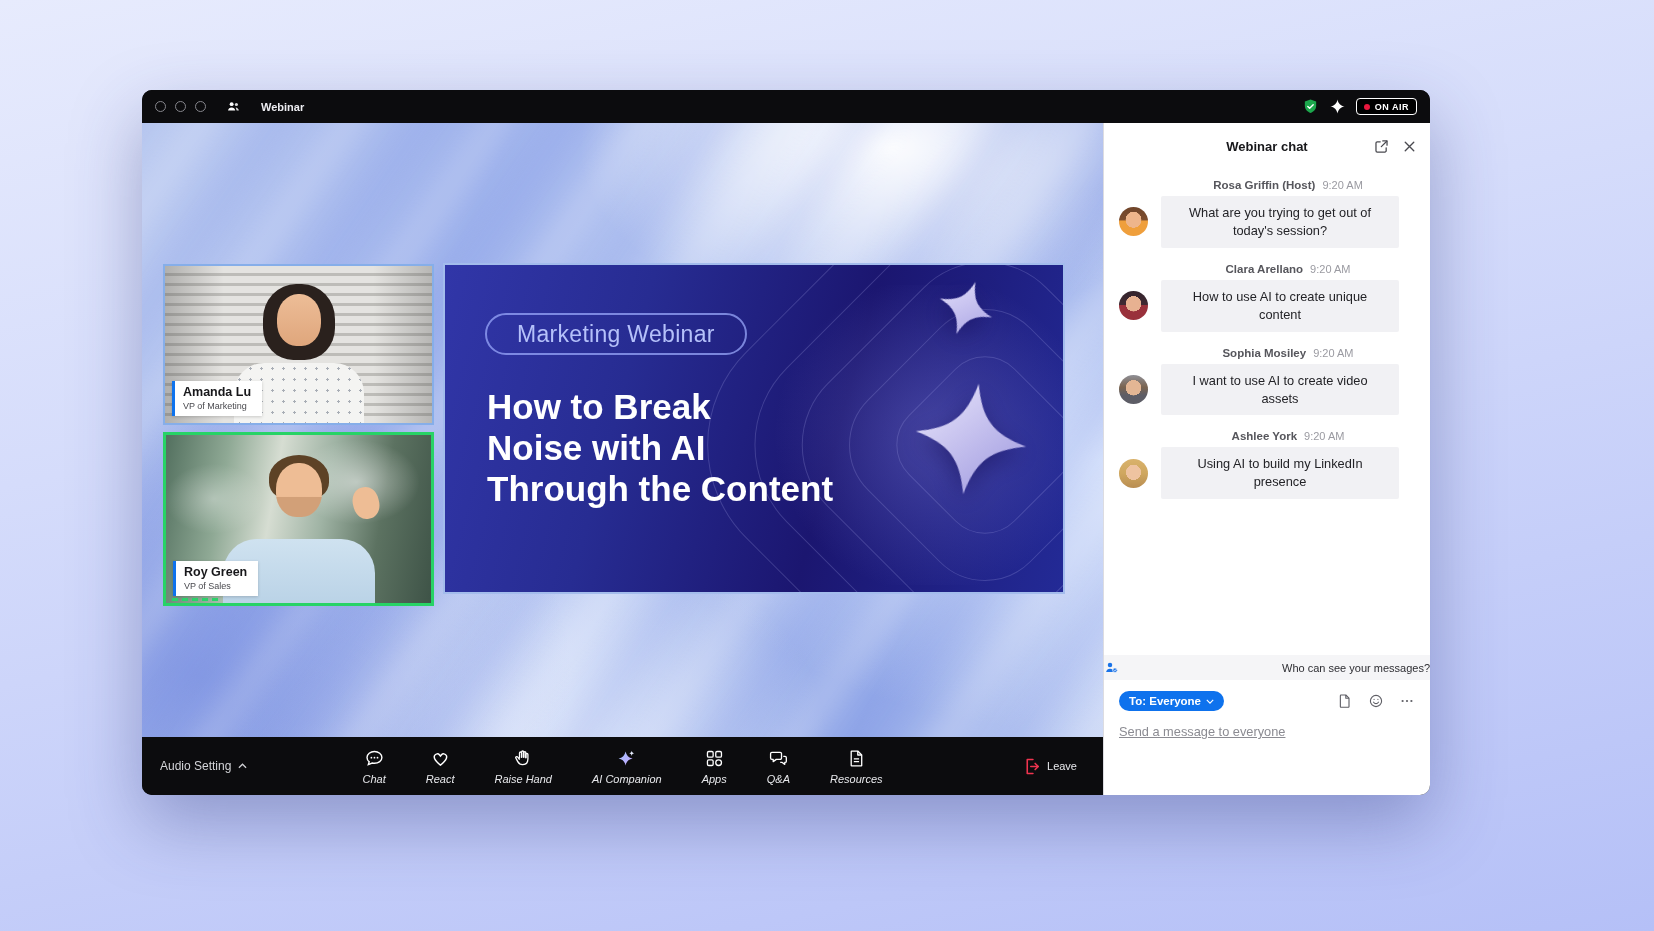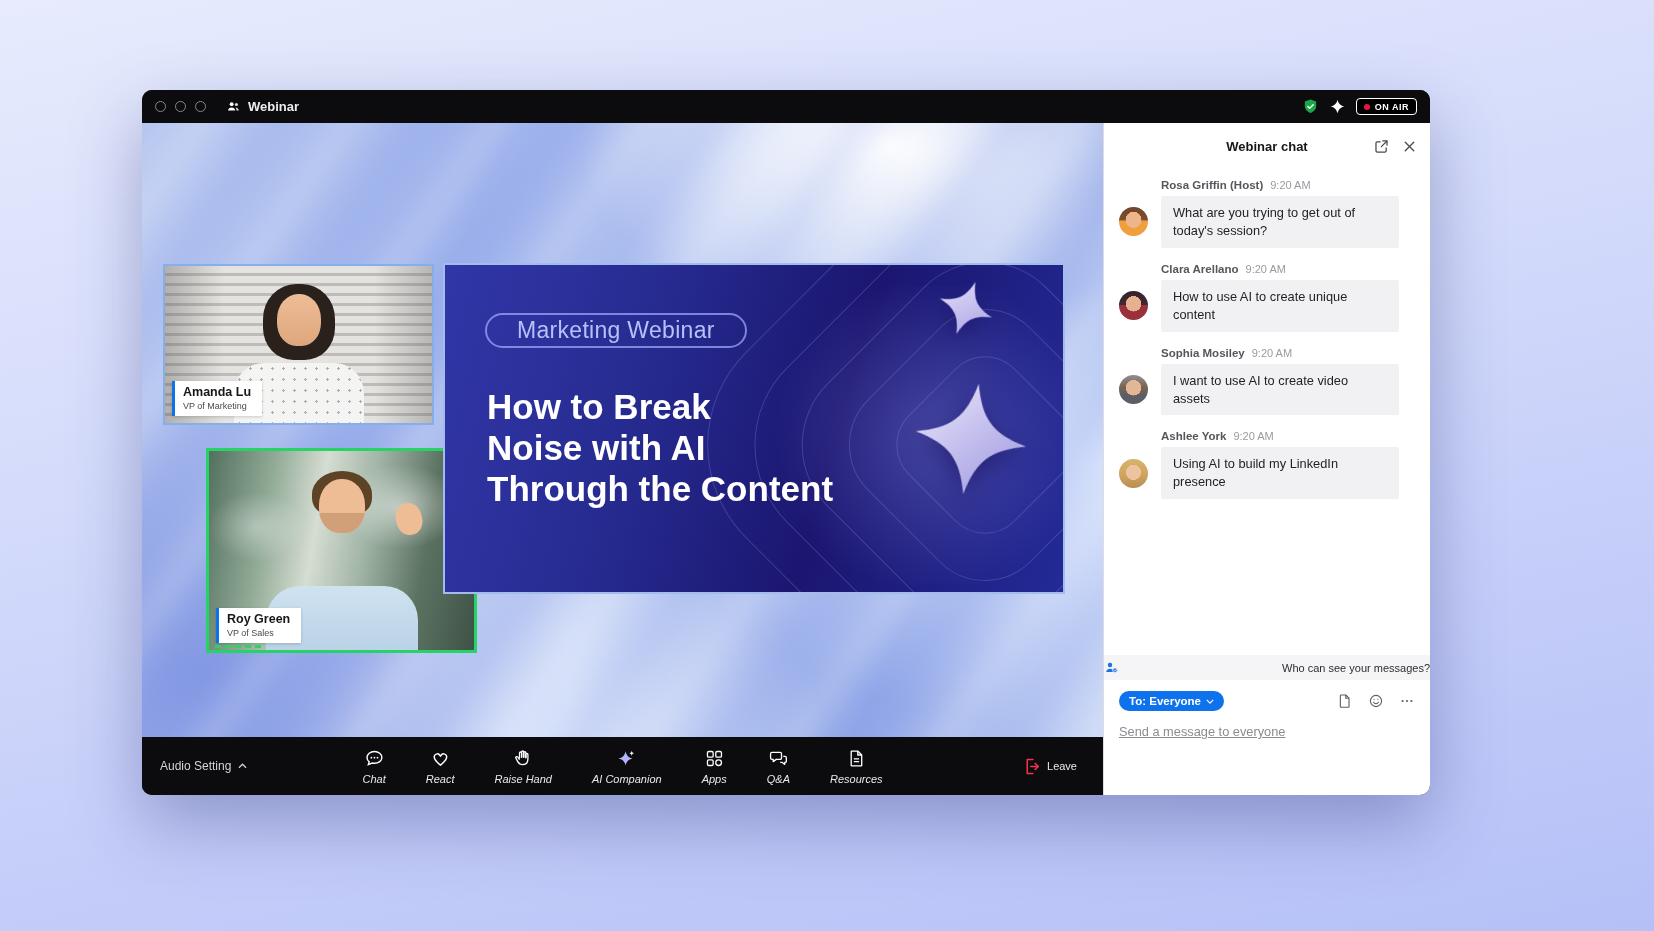--- a/index.html
+++ b/index.html
@@ -5,21 +5,21 @@
   *{margin:0;padding:0;box-sizing:border-box;}
   html,body{width:1654px;height:931px;overflow:hidden;}
   body{font-family:"Liberation Sans",sans-serif;}
   .viewport{position:relative;width:1654px;height:931px;background:linear-gradient(168deg,#e7ebfd 0%,#d5dcfb 38%,#b5c0f7 100%);}
   .window{position:absolute;left:142px;top:90px;width:1288px;height:705px;border-radius:10px;overflow:hidden;background:#0c0c0e;box-shadow:0 28px 70px rgba(47,58,130,.38);}
 
   
   .titlebar{height:33px;background:#0c0c0e;display:flex;align-items:center;padding:0 13px;}
   .win-controls{display:flex;gap:9px;align-items:center;}
   .win-dot{width:11px;height:11px;border:1.5px solid #86868c;border-radius:50%;cursor:pointer;}
-  .app-title{display:flex;align-items:center;gap:7px;margin-left:20px;color:#ededf1;font-size:13px;font-weight:700;}
+  .app-title{display:flex;align-items:center;gap:20px;margin-left:20px;color:#ededf1;font-size:11px;font-weight:700;}
   .app-title svg{width:15px;height:15px;display:block;}
   .titlebar-right{margin-left:auto;display:flex;align-items:center;gap:10px;}
   .tb-mini{width:17px;height:17px;cursor:pointer;display:block;}
   .onair{display:inline-flex;align-items:center;gap:5px;border:1px solid #fff;border-radius:4px;padding:2.5px 7px;background:#000;color:#fff;font-size:9px;font-weight:700;letter-spacing:.5px;}
   .onair-dot{width:6px;height:6px;border-radius:50%;background:#e8173d;}
 
   
   .content{display:flex;height:672px;}
   .stage-col{width:961px;display:flex;flex-direction:column;}
 
@@ -27,21 +27,21 @@
   .stage{position:relative;height:614px;overflow:hidden;background:
     radial-gradient(520px 300px at 78% 4%, rgba(255,255,255,.95), rgba(255,255,255,0) 60%),
     radial-gradient(700px 420px at 100% 55%, rgba(216,227,252,.9), rgba(216,227,252,0) 65%),
     radial-gradient(620px 480px at 6% 90%, rgba(108,130,220,.55), rgba(108,130,220,0) 60%),
     radial-gradient(500px 350px at 40% 100%, rgba(226,234,252,.8), rgba(226,234,252,0) 60%),
     linear-gradient(115deg,#bccbf1 0%,#9db1ec 30%,#c2d0f4 55%,#90a6e8 80%,#c9d6f6 100%);}
   .stage::before{content:'';position:absolute;inset:-60px;background:repeating-linear-gradient(125deg, rgba(255,255,255,.22) 0 26px, rgba(255,255,255,0) 26px 60px, rgba(128,148,230,.18) 60px 86px, rgba(255,255,255,0) 86px 120px);filter:blur(14px);}
 
   .tile{position:absolute;overflow:hidden;cursor:pointer;background:#888;}
   .tile-amanda{left:21px;top:141px;width:271px;height:161px;border:2px solid #86aee9;}
-  .tile-roy{left:21px;top:325px;width:271px;height:205px;border:3px solid #27d366;margin-left:43px;}
+  .tile-roy{left:21px;top:309px;width:271px;height:174px;border:3px solid #27d366;}
   .amanda-bg{position:absolute;inset:0;background:repeating-linear-gradient(180deg,#e4e3e0 0 7px,#bdbcb8 7px 10px);}
   .amanda-bg::after{content:'';position:absolute;inset:0;background:linear-gradient(90deg,rgba(80,80,80,.35) 0%,rgba(0,0,0,0) 22% 78%,rgba(80,80,80,.3) 100%);}
   .roy-bg{position:absolute;inset:0;background:linear-gradient(100deg,#53705f 0%,#8fa995 22%,#d6ddd2 40%,#9fb3a4 58%,#5c7261 78%,#3e5347 100%);}
   .roy-bg::after{content:'';position:absolute;inset:0;background:radial-gradient(90px 60px at 72% 28%, rgba(255,255,255,.5), transparent 70%),radial-gradient(70px 50px at 18% 38%, rgba(255,255,255,.35), transparent 70%);}
   .person{position:absolute;inset:0;}
   .p-hair{position:absolute;left:50%;transform:translateX(-50%);border-radius:46% 46% 42% 42%;}
   .p-face{position:absolute;left:50%;transform:translateX(-50%);border-radius:48% 48% 44% 44%;background:linear-gradient(180deg,#edbd97,#dfa67c);}
   .p-body{position:absolute;left:50%;transform:translateX(-50%);bottom:-4px;}
   .pa .p-hair{top:18px;width:72px;height:76px;background:#2a211d;}
   .pa .p-face{top:28px;width:44px;height:52px;}
@@ -61,38 +61,38 @@
   .slide::after{content:'';position:absolute;right:-40px;top:20px;width:340px;height:300px;background:radial-gradient(circle,rgba(140,140,230,.35),transparent 70%);}
   .ripple{position:absolute;border:1.5px solid rgba(198,202,255,.2);border-radius:28%;transform:rotate(45deg);}
   .r1{width:150px;height:150px;left:465px;top:105px;}
   .r2{width:230px;height:230px;left:425px;top:65px;}
   .r3{width:310px;height:310px;left:385px;top:25px;}
   .r4{width:390px;height:390px;left:345px;top:-15px;}
   .r5{width:470px;height:470px;left:305px;top:-55px;}
   .star{position:absolute;filter:drop-shadow(0 8px 12px rgba(18,10,80,.5));z-index:2;}
   .star-small{width:58px;height:58px;left:492px;top:14px;transform:rotate(20deg);}
   .star-big{width:116px;height:116px;left:468px;top:116px;transform:rotate(8deg);}
-  .slide-badge{position:absolute;left:40px;top:48px;display:inline-flex;align-items:center;height:35px;padding:4px 30px;border:2px solid rgba(152,167,250,.75);border-radius:24px;color:#b5c1fa;font-size:23px;letter-spacing:.3px;z-index:3;}
+  .slide-badge{position:absolute;left:40px;top:48px;display:inline-flex;align-items:center;height:42px;padding:4px 30px;border:2px solid rgba(152,167,250,.75);border-radius:24px;color:#b5c1fa;font-size:23px;letter-spacing:.3px;z-index:3;}
   .slide-title{position:absolute;left:42px;top:122px;color:#fff;font-size:35px;font-weight:700;line-height:1.17;z-index:3;}
 
   
   .toolbar{height:58px;background:#0c0c0e;display:flex;align-items:center;position:relative;}
   .audio-setting{display:flex;align-items:center;gap:7px;color:#d4d5d9;font-size:12px;padding-left:18px;cursor:pointer;}
   .tb-center{position:absolute;left:50%;transform:translateX(-50%);display:flex;align-items:flex-start;gap:22px;font-style:italic;}
   .tb-btn{display:flex;flex-direction:column;align-items:center;gap:4px;color:#e8e9ec;font-size:11px;padding:5px 9px;cursor:pointer;white-space:nowrap;}
   .tb-btn svg{width:21px;height:21px;display:block;}
   .leave-btn{margin-left:auto;display:flex;flex-direction:row;align-items:center;gap:4px;color:#e8e9ec;font-size:11px;padding-right:26px;cursor:pointer;}
   .leave-btn svg{width:21px;height:21px;display:block;}
 
   
   .chat-panel{width:327px;background:#fff;display:flex;flex-direction:column;border-left:1px solid #dcdce1;}
   .chat-header{height:46px;flex:none;display:flex;align-items:center;justify-content:center;position:relative;font-size:13px;font-weight:700;color:#17171a;}
   .hdr-icons{position:absolute;right:12px;display:flex;gap:11px;align-items:center;}
   .hdr-icons svg{width:17px;height:17px;display:block;cursor:pointer;}
-  .chat-msgs{flex:1;overflow:hidden;padding:10px 15px 0;}
+  .chat-msgs{flex:1;overflow:hidden;padding:10px 15px 0;text-align:center;}
   .msg{margin-bottom:15px;}
   .msg-head{margin-left:42px;font-size:11.5px;margin-bottom:5px;}
   .msg-author{font-weight:700;color:#56565c;}
   .msg-time{color:#9a9aa1;margin-left:7px;font-size:11px;}
   .msg-row{display:flex;align-items:center;gap:13px;}
   .avatar{width:29px;height:29px;border-radius:50%;flex:none;}
   .av0{background:radial-gradient(circle at 50% 44%, #eeb58b 0 36%, transparent 37%),linear-gradient(180deg,#70452a 0%,#7d4e2f 46%,#ef9f3c 47% 100%);}
   .av1{background:radial-gradient(circle at 50% 44%, #e7b191 0 35%, transparent 36%),linear-gradient(180deg,#33222b 0%,#402a33 48%,#99313b 49% 100%);}
   .av2{background:radial-gradient(circle at 50% 44%, #e3b694 0 35%, transparent 36%),linear-gradient(180deg,#8f8f96 0%,#7a6450 42%,#5d5d66 70% 100%);}
   .av3{background:radial-gradient(circle at 50% 46%, #eec3a0 0 35%, transparent 36%),linear-gradient(180deg,#d9b26b 0%,#cfa75f 50%,#b98d52 100%);}

